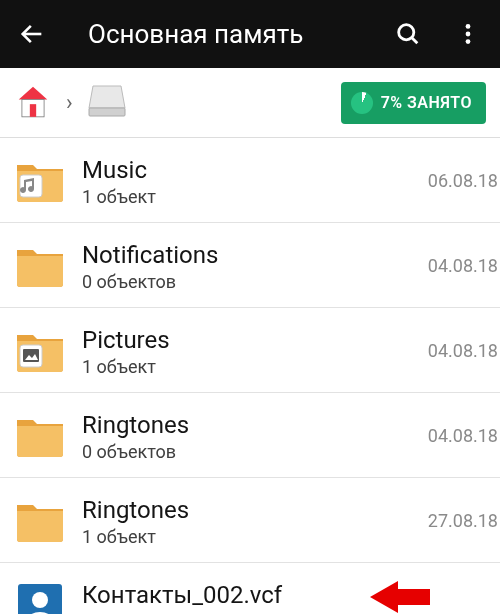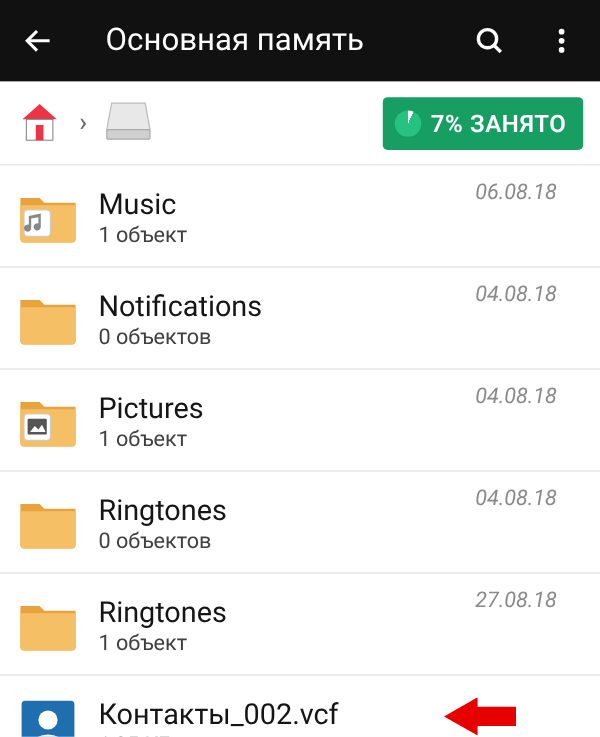--- a/index.html
+++ b/index.html
@@ -36,46 +36,46 @@
     background: #fff;
     border-bottom: 1px solid #ddd;
   }
   .chevron { color:#666; font-size: 22px; }
   .spacer { flex:1; }
   .storage-chip {
     background: #179e63;
     color: #fff;
     border-radius: 4px;
     padding: 10px 14px 10px 10px;
-    font-size: 20px;
+    font-size: 16px;
     font-weight: 600;
     display: flex;
     align-items: center;
     gap: 8px;
     letter-spacing: 0.5px;
   }
   .pie {
     width: 22px; height: 22px; border-radius: 50%;
     background: conic-gradient(#fff 0 25deg, #26c281 25deg 360deg);
   }
   .list { background: #fff; }
   .row {
     display: flex;
     align-items: center;
-    padding: 12px 36px 10px 14px;
+    padding: 12px 2px 10px 14px;
     border-bottom: 1px solid #e2e2e2;
     height: 85px;
     position: relative;
   }
   .row .thumb { width: 52px; height: 52px; flex-shrink:0; display:flex; align-items:center; justify-content:center; }
   .row .info { flex:1; margin-left: 16px; display:flex; flex-direction:column; justify-content:center; gap:2px;}
   .row .name { font-size: 24px; color:#151515; }
   .row .sub { font-size: 18px; color:#404040; }
   .row .date { font-size: 18px; color:#8a8a8a; align-self:flex-end; margin-bottom:2px;}
-  .row .right { display:flex; flex-direction:column; justify-content:flex-start; height:100%;font-style:italic;}
+  .row .right { display:flex; flex-direction:column; justify-content:center; height:100%;}
   .arrow-marker {
     position: absolute;
     right: 70px;
     top: 18px;
     width: 60px;
     height: 32px;
   }
   
 </style>
 </head>

